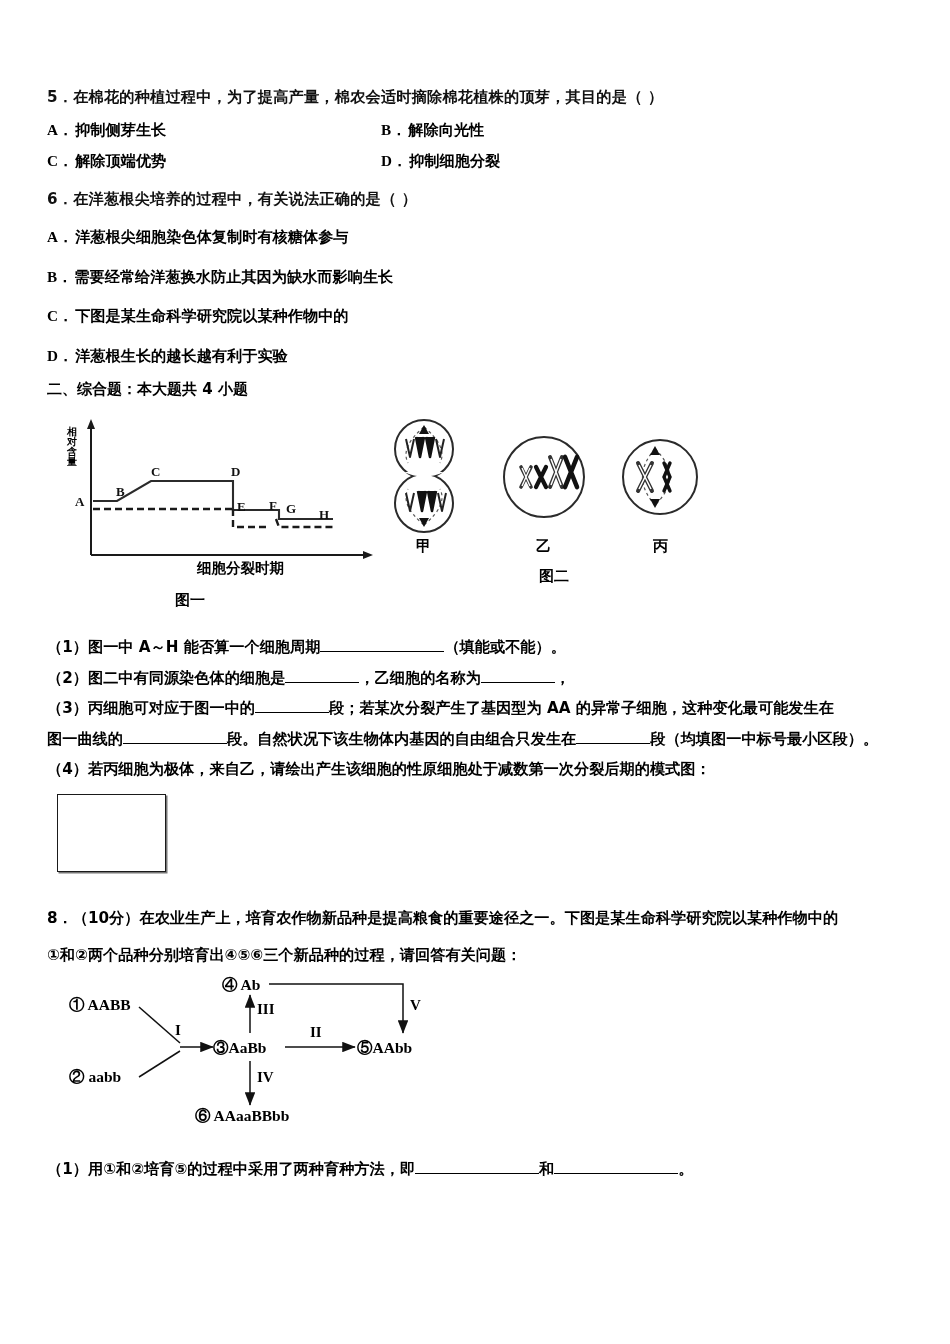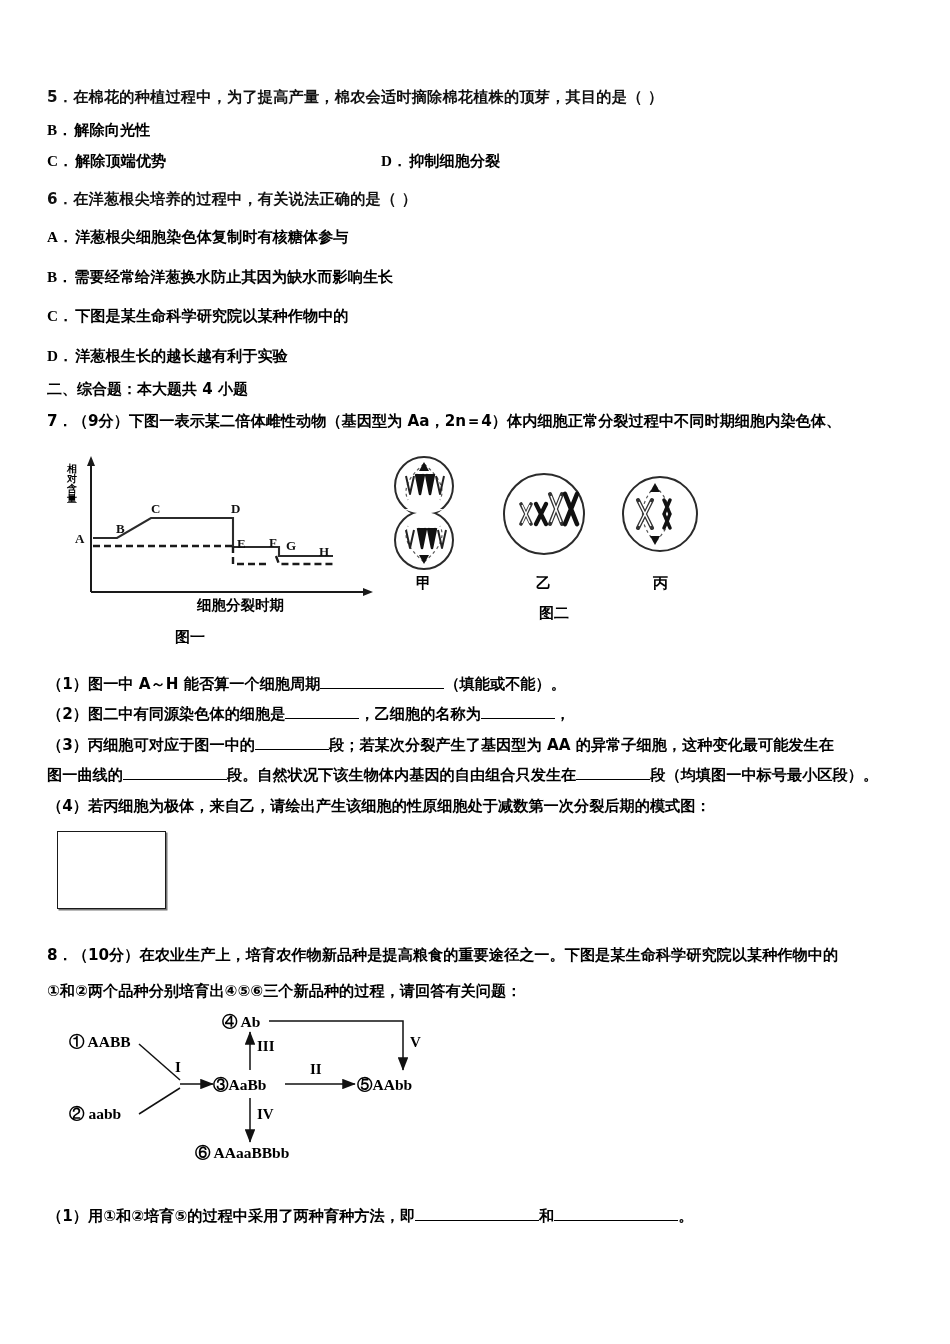--- a/index.html
+++ b/index.html
@@ -139,31 +139,34 @@
     font-weight: 700;
     font-size: 15.5px;
     white-space: nowrap;
   }
   .fig3-roman {
     position: absolute;
     font-family: "Liberation Serif", "DejaVu Serif", serif;
     font-weight: 700;
     font-size: 15px;
   }
-  .tail-line { margin-top: 20px; }
+  .tail-line { margin-top: 10px; }
   svg { display: block; }
 </style>
 </head>
 <body>
 
 <div class="page">
 <div class="content">
 
   <div class="q-line">5．在棉花的种植过程中，为了提高产量，棉农会适时摘除棉花植株的顶芽，其目的是（ ）</div>
   <div class="opt-row">
+    <span class="opt opt-a">
+      <span class="opt-letter">A．</span><span class="opt-text">抑制侧芽生长</span>
+    </span>
     <span class="opt">
       <span class="opt-letter">B．</span><span class="opt-text">解除向光性</span>
     </span>
   </div>
   <div class="opt-row" style="margin-bottom:15px;">
     <span class="opt opt-a">
       <span class="opt-letter">C．</span><span class="opt-text">解除顶端优势</span>
     </span>
     <span class="opt">
       <span class="opt-letter">D．</span><span class="opt-text">抑制细胞分裂</span>
@@ -179,21 +182,20 @@
   </div>
   <div class="opt-block">
     <span class="opt-letter">C．</span><span class="opt-text">下图是某生命科学研究院以某种作物中的</span>
   </div>
   <div class="opt-block" style="margin-bottom:12px;">
     <span class="opt-letter">D．</span><span class="opt-text">洋葱根生长的越长越有利于实验</span>
   </div>
 
   <div class="section-head">二、综合题：本大题共 4 小题</div>
 
-  <div class="para" style="margin-bottom:12px;">7．（9分）下图一表示某二倍体雌性动物（基因型为 Aa，2n＝4）体内细胞正常分裂过程中不同时期细胞内染色体、</div>
 
   <div class="figrow">
 
     <div class="fig1-wrap">
       <svg width="360" height="200" viewBox="0 0 360 200" aria-label="chart">
 
         <line x1="44" y1="18" x2="44" y2="146" stroke="#1a1a1a" stroke-width="2"></line>
         <polygon points="44,10 40,20 48,20" fill="#1a1a1a"></polygon>
 
         <line x1="44" y1="146" x2="318" y2="146" stroke="#1a1a1a" stroke-width="2"></line>

